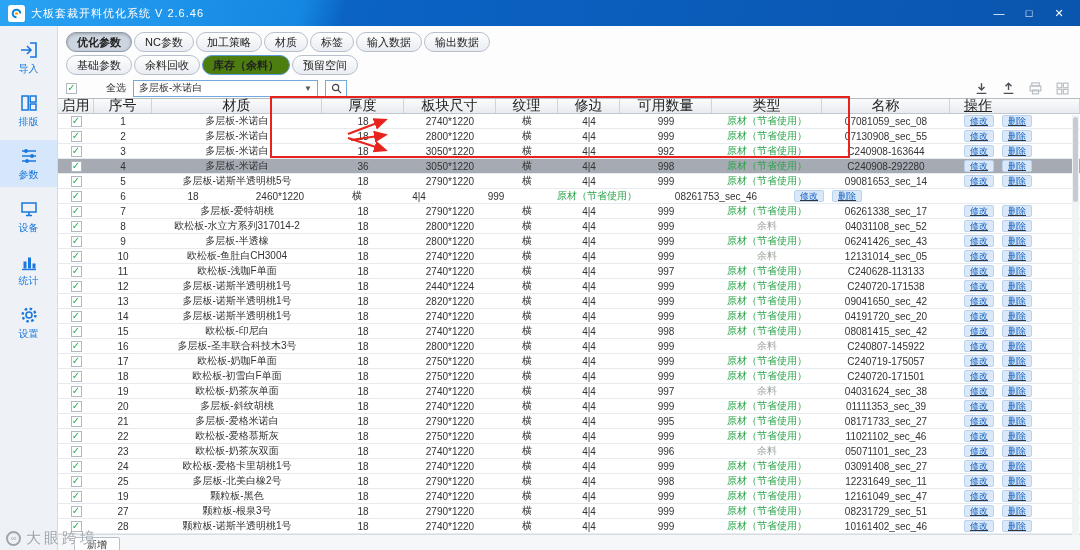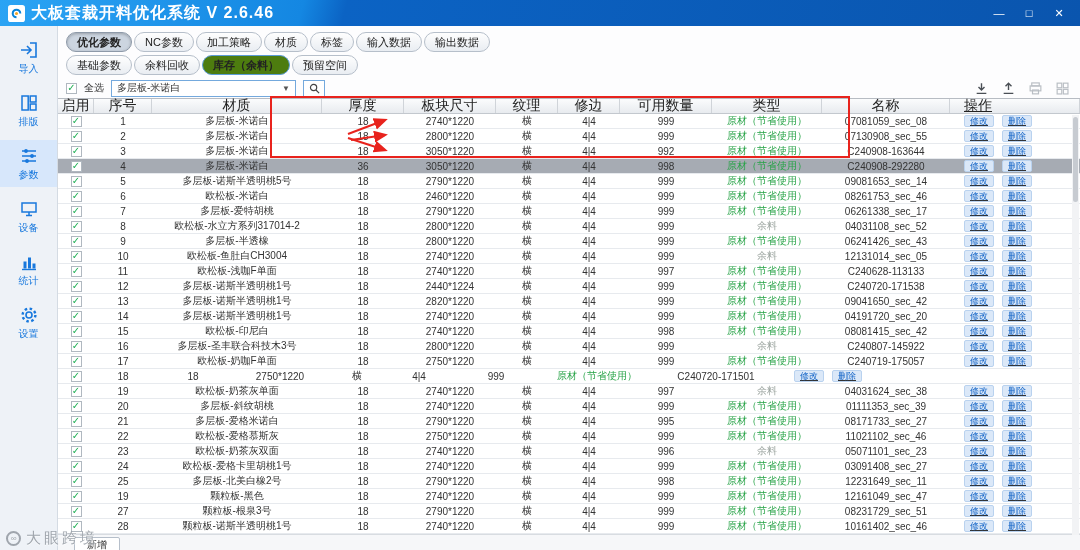--- a/index.html
+++ b/index.html
@@ -3,21 +3,21 @@
 <meta charset="utf-8">
 <style>
   * { margin:0; padding:0; box-sizing:border-box; }
   html,body { width:1080px; height:550px; overflow:hidden; }
   body { font-family:"Liberation Sans","DejaVu Sans",sans-serif; background:#fff; position:relative; font-size:10px; color:#333; }
 
   
   .titlebar { height:26px; background:linear-gradient(105deg,#2ba4f4 0%,#1487e2 28%,#0b63c4 32%,#0a55ae 100%);
     display:flex; align-items:center; padding:0 8px; color:#fff; }
   .logo { width:17px; height:17px; margin-right:6px; display:inline-flex; }
-  .app-title { font-size:16px; font-weight:bold; letter-spacing:1px; }
+  .app-title { font-size:11px; font-weight:normal; letter-spacing:1px; }
   .win-controls { margin-left:auto; display:flex; gap:16px; padding-right:6px; }
   .wc { font-size:11px; cursor:default; width:14px; text-align:center; }
 
   
   .app-body { display:flex; height:524px; }
   .sidebar { width:58px; background:#eef2f7; border-right:1px solid #d4dbe3; padding-top:8px;
     display:flex; flex-direction:column; gap:6px; }
   .side-item { display:flex; flex-direction:column; align-items:center; gap:2px; padding:6px 0 5px;
     color:#1878dd; cursor:pointer; }
   .side-item.active { background:#d7e7fb; }
@@ -31,21 +31,21 @@
   .tabs2 { height:24px; padding:1px 0 0 8px; display:flex; gap:2px; background:#fdfdfe; }
   .tb { font-size:11px; height:20px; padding:2px 10px; background:linear-gradient(#fefefe,#e9edf2);
     border:1px solid #b6bfca; color:#222; border-radius:10px; cursor:pointer; font-family:inherit; }
   .tb.active1 { background:#ccd5e0; border-color:#8d99a8; box-shadow:inset 0 1px 3px rgba(0,0,0,.25); font-weight:bold; }
   .tb.active2 { background:#4d7c0f; border-color:#5b9bd5; font-weight:bold; }
 
   
   .toolbar { height:20px; display:flex; align-items:center; gap:7px; padding:0 10px 0 8px; background:#fdfdfe; }
   .cb { width:11px; height:11px; border:1px solid #b0b8c0; background:#fff; display:inline-flex;
     align-items:center; justify-content:center; font-size:10px; font-weight:bold; color:#1faf54; line-height:1; cursor:pointer; }
-  .tb-label { font-size:10px; color:#333; }
+  .tb-label { font-size:10px; color:#333;margin-left:22px; }
   .select-box { width:185px; height:17px; border:1px solid #74a9dd; background:#fff; display:flex;
     align-items:center; justify-content:space-between; padding:0 5px; cursor:pointer; }
   .select-box .caret { font-size:8px; color:#555; }
   .search-btn { width:22px; height:17px; border:1px solid #74a9dd; background:#fff; display:flex;
     align-items:center; justify-content:center; cursor:pointer; }
   .toolbar-icons { margin-left:auto; display:flex; gap:12px; align-items:center; }
   .ticon { width:15px; height:15px; display:inline-flex; color:#4a4f55; cursor:pointer; }
   .ticon.gray { color:#b9bec4; }
   .ticon svg { width:15px; height:15px; }
 
@@ -331,21 +331,20 @@
             <div class="tcell c-ops">
               <button class="op-btn">修改</button>
               <button class="op-btn">删除</button>
             </div>
           </div>
           <div class="trow">
             <div class="tcell c-en">
               <span class="cb">✓</span>
             </div>
             <div class="tcell c-no">6</div>
-            <div class="tcell c-mat">欧松板-米诺白</div>
             <div class="tcell c-th">18</div>
             <div class="tcell c-size">2460*1220</div>
             <div class="tcell c-tex">横</div>
             <div class="tcell c-trim">4|4</div>
             <div class="tcell c-qty">999</div>
             <div class="tcell c-type type-green">原材（节省使用）</div>
             <div class="tcell c-name">08261753_sec_46</div>
             <div class="tcell c-ops">
               <button class="op-btn">修改</button>
               <button class="op-btn">删除</button>
@@ -547,20 +546,21 @@
             <div class="tcell c-ops">
               <button class="op-btn">修改</button>
               <button class="op-btn">删除</button>
             </div>
           </div>
           <div class="trow">
             <div class="tcell c-en">
               <span class="cb">✓</span>
             </div>
             <div class="tcell c-no">18</div>
+            <div class="tcell c-mat">欧松板-初雪白F单面</div>
             <div class="tcell c-th">18</div>
             <div class="tcell c-size">2750*1220</div>
             <div class="tcell c-tex">横</div>
             <div class="tcell c-trim">4|4</div>
             <div class="tcell c-qty">999</div>
             <div class="tcell c-type type-green">原材（节省使用）</div>
             <div class="tcell c-name">C240720-171501</div>
             <div class="tcell c-ops">
               <button class="op-btn">修改</button>
               <button class="op-btn">删除</button>

